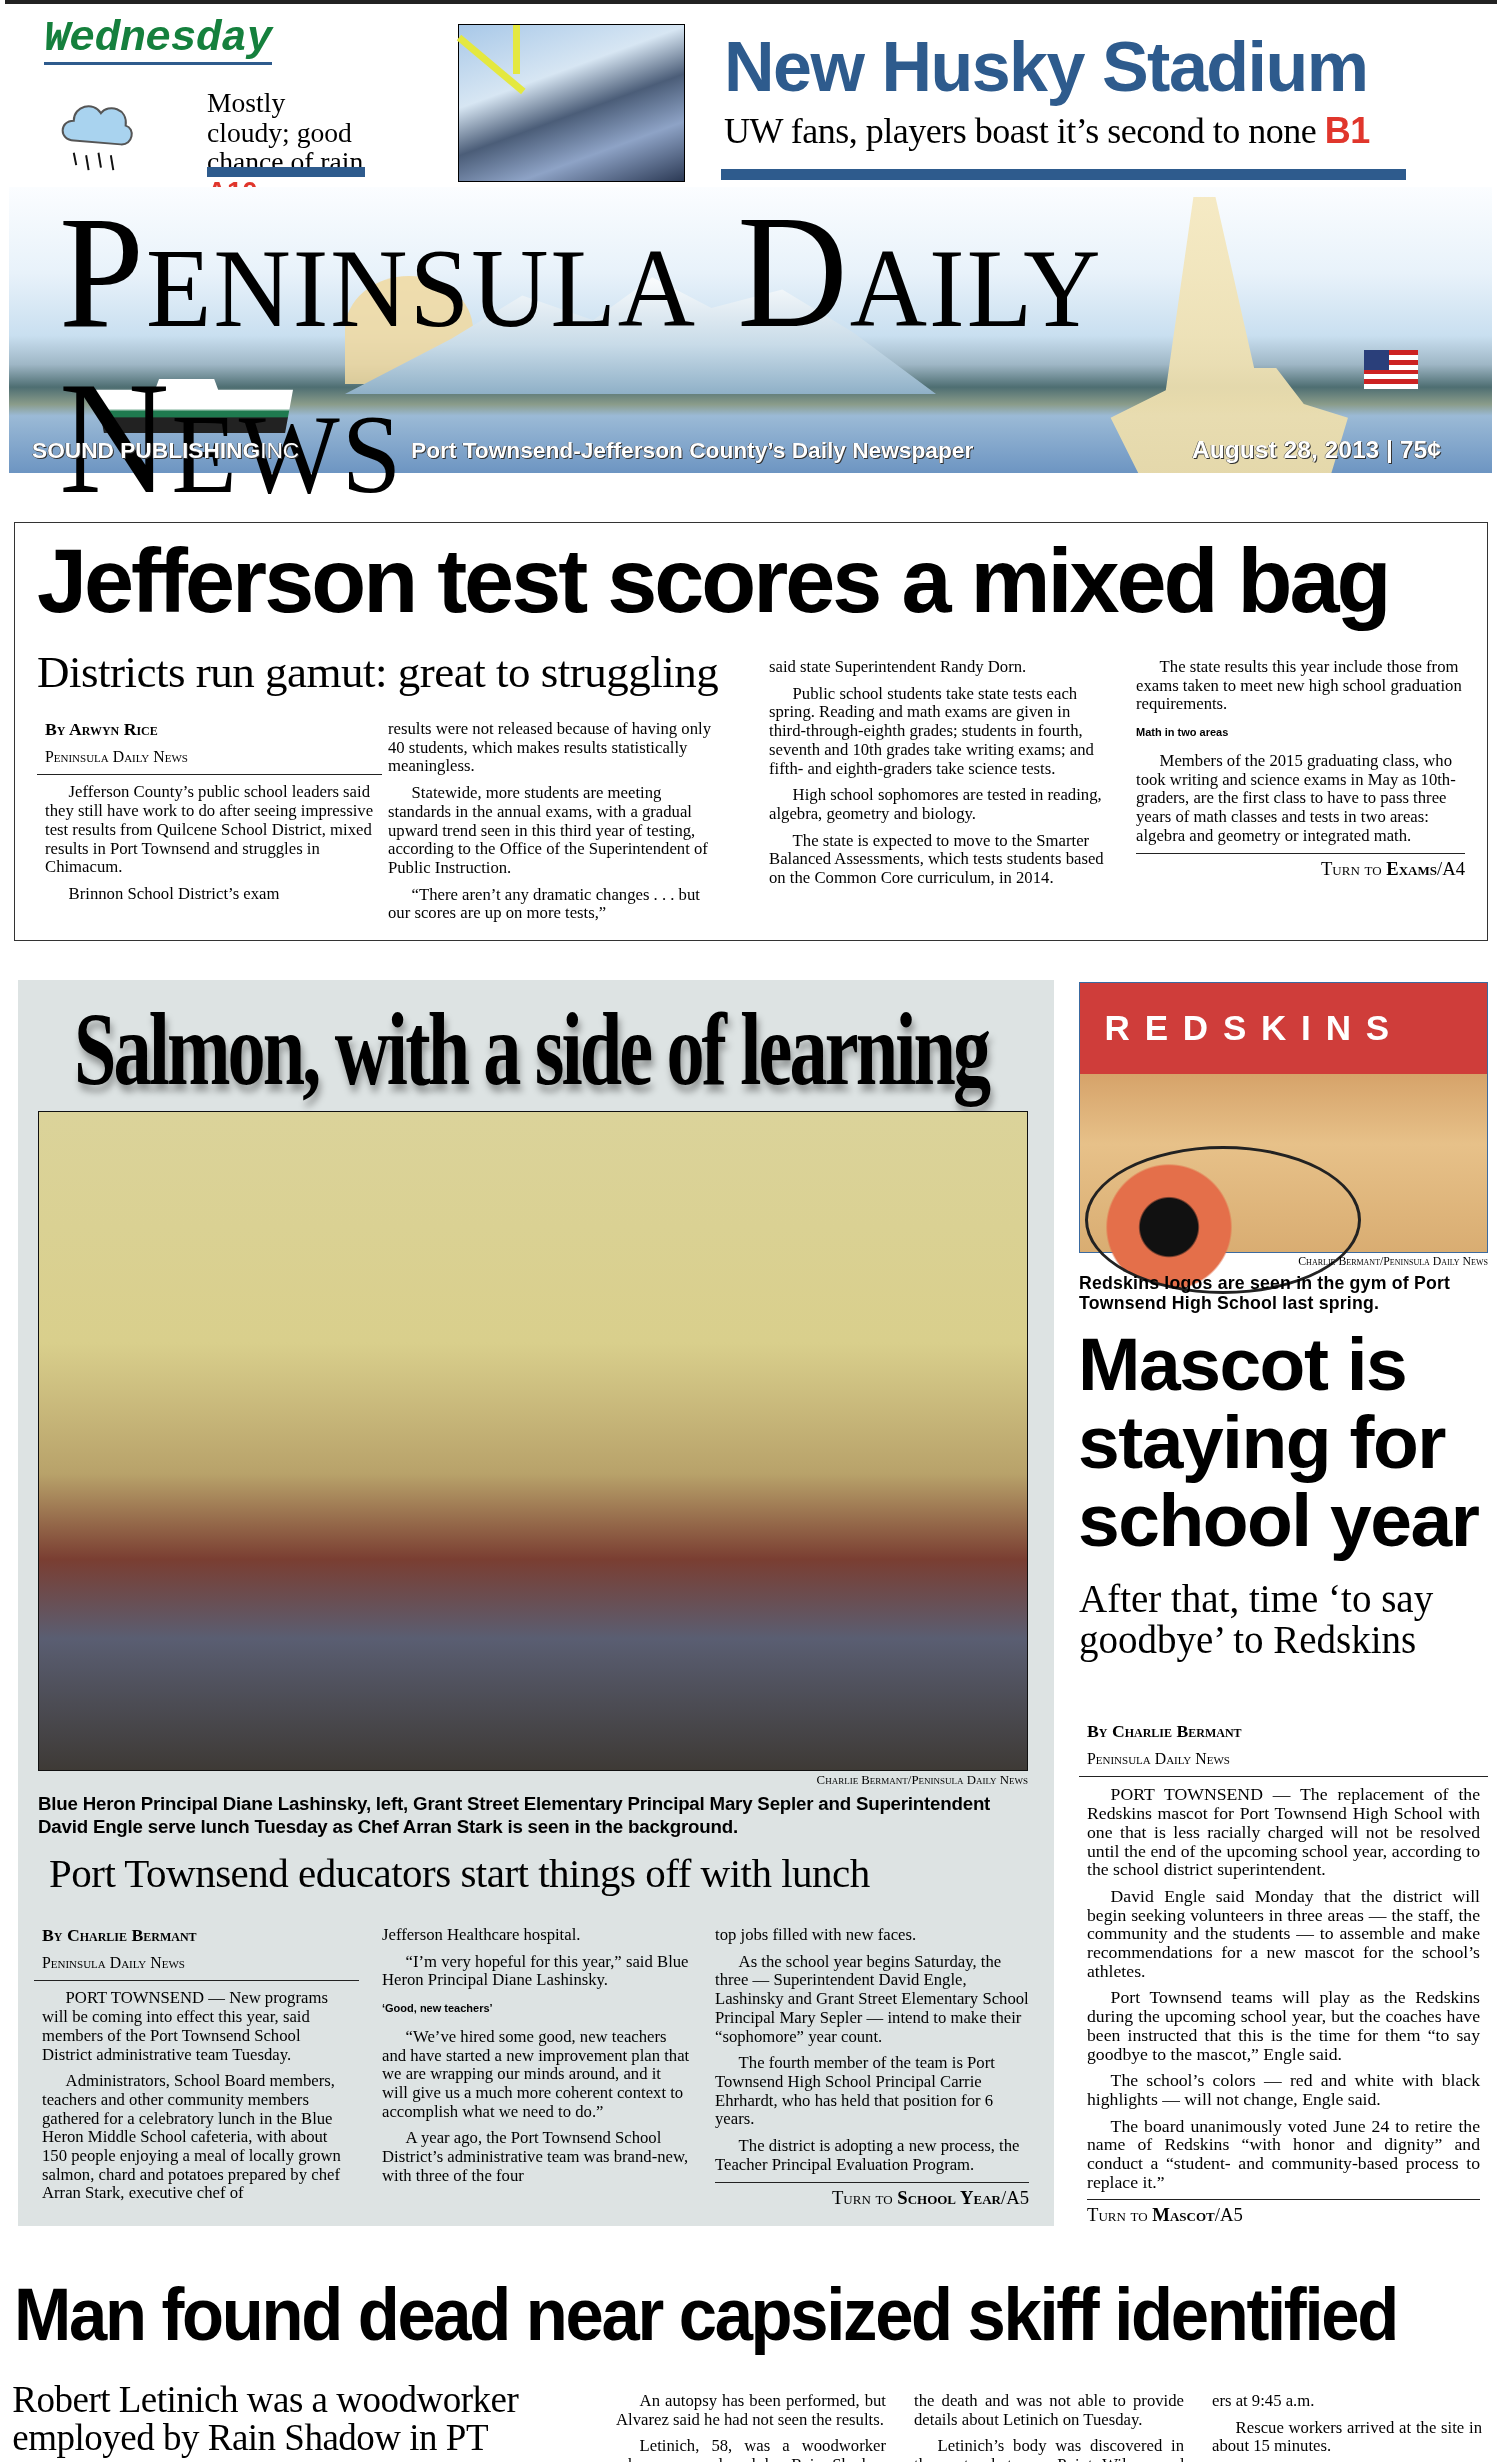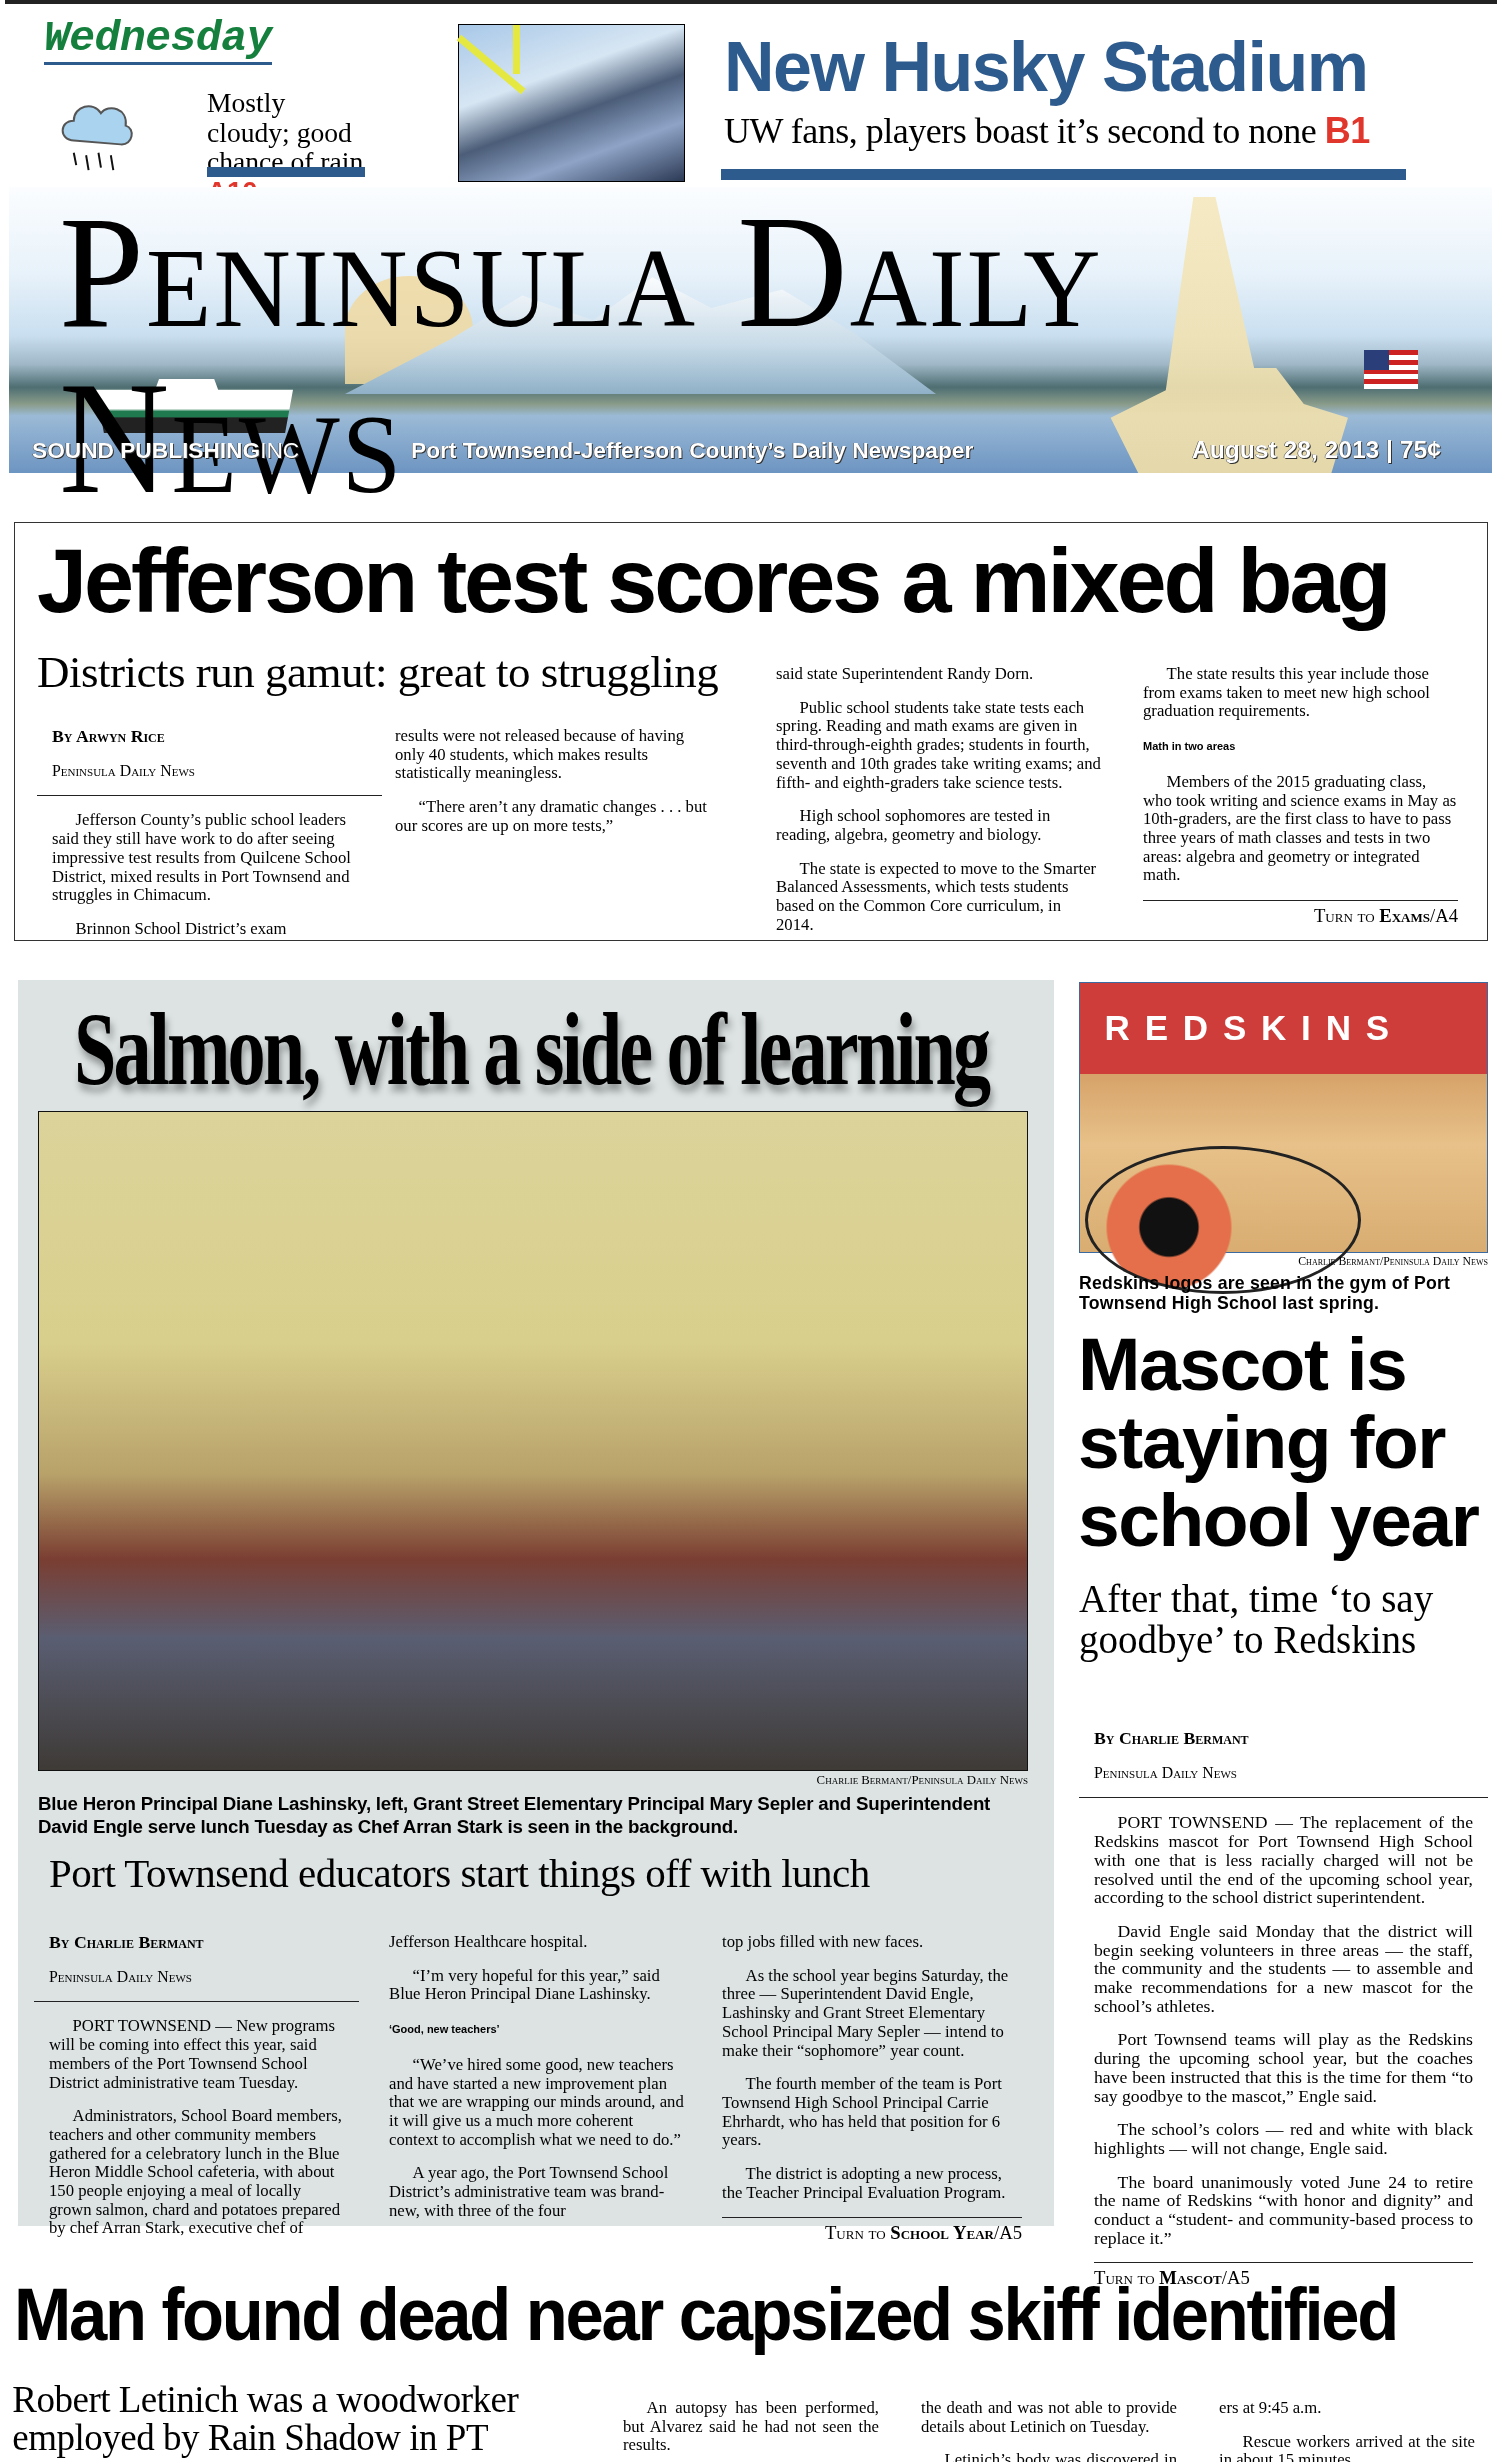--- a/index.html
+++ b/index.html
@@ -32,21 +32,21 @@
 .mast-bottom{top:433px;height:34px;font-family:"Liberation Sans",sans-serif;font-weight:bold;color:#fff;text-shadow:1px 1px 0 #333,-0.5px -0.5px 0 #333;font-size:22.7px;line-height:34px}
 .sound{left:32px;font-size:22.7px}
 .sound .inc{font-weight:normal}
 .tagline{left:411px;font-size:22.7px}
 .dateprice{left:1192px;font-size:24.6px}
 
 .box1{left:13.8px;top:522px;width:1474px;height:419px;border:1.5px solid #333}
 .h1{left:37px;top:532px;font-family:"Liberation Sans",sans-serif;font-weight:bold;font-size:90px;line-height:98px;letter-spacing:-3px}
 .deck1{left:37px;top:648px;font-size:45px;line-height:49px;letter-spacing:-0.5px}
 .col{position:absolute;font-size:16.7px;line-height:18.7px;text-align:left}
-.col p{text-indent:23.6px;margin:15px}
+.col p{text-indent:23.6px;margin:8px}
 .byline{font-variant:small-caps;font-weight:bold;font-size:17.7px;line-height:19.7px;text-indent:0 !important}
 .bysrc{font-variant:small-caps;font-size:15.8px;line-height:18.7px;text-indent:0 !important}
 .byrule{border-bottom:1.5px solid #222;margin:4.9px 0 6.9px}
 .subhead{font-family:"Liberation Sans",sans-serif;font-weight:bold;font-size:11px;line-height:21.7px;margin:14.8px 0 10.8px;text-indent:0 !important}
 .jump{text-align:right;font-variant:small-caps;font-size:18.7px;line-height:21.7px;border-top:1.5px solid #222;padding-top:3.9px;margin-top:6.9px;text-indent:0 !important}
 .jump b{font-weight:bold}
 
 .feature{left:17.7px;top:980px;width:1036px;height:1246px;background:#dde3e3}
 .salmon-title{left:74px;top:985px;font-family:"Liberation Serif",serif;font-weight:bold;font-size:103px;line-height:128px;letter-spacing:-3.9px;transform:scaleX(.74);transform-origin:left;text-shadow:3px 6.9px 8.9px rgba(0,0,0,.35);white-space:nowrap}
 .photo1{left:38px;top:1111px;width:990px;height:660px;border:1.5px solid #111;background:linear-gradient(180deg,#dbd39a 0%,#d9cf8c 35%,#b8a26a 55%,#7a3e32 68%,#5a5e72 80%,#3e3a36 100%)}
@@ -107,20 +107,21 @@
 <div class="abs deck1">Districts run gamut: great to struggling</div>
 <div class="col" style="left:37px;top:712px;width:345px">
   <p class="byline">By Arwyn Rice</p>
   <p class="bysrc">Peninsula Daily News</p>
   <div class="byrule"></div>
   <p>Jefferson County’s public school leaders said they still have work to do after seeing impressive test results from Quilcene School District, mixed results in Port Townsend and struggles in Chimacum.</p>
   <p>Brinnon School District’s exam</p>
 </div>
 <div class="col" style="left:380px;top:712px;width:345px">
   <p style="text-indent:0">results were not released because of having only 40 students, which makes results statistically meaningless.</p>
+  <p>Statewide, more students are meeting standards in the annual exams, with a gradual upward trend seen in this third year of testing, according to the Office of the Superintendent of Public Instruction.</p>
   <p>“There aren’t any dramatic changes . . . but our scores are up on more tests,”</p>
 </div>
 <div class="col" style="left:761px;top:650px;width:355px">
   <p style="text-indent:0">said state Superintendent Randy Dorn.</p>
   <p>Public school students take state tests each spring. Reading and math exams are given in third-through-eighth grades; students in fourth, seventh and 10th grades take writing exams; and fifth- and eighth-graders take science tests.</p>
   <p>High school sophomores are tested in reading, algebra, geometry and biology.</p>
   <p>The state is expected to move to the Smarter Balanced Assessments, which tests students based on the Common Core curriculum, in 2014.</p>
 </div>
 <div class="col" style="left:1128px;top:650px;width:345px">
   <p>The state results this year include those from exams taken to meet new high school graduation requirements.</p>

